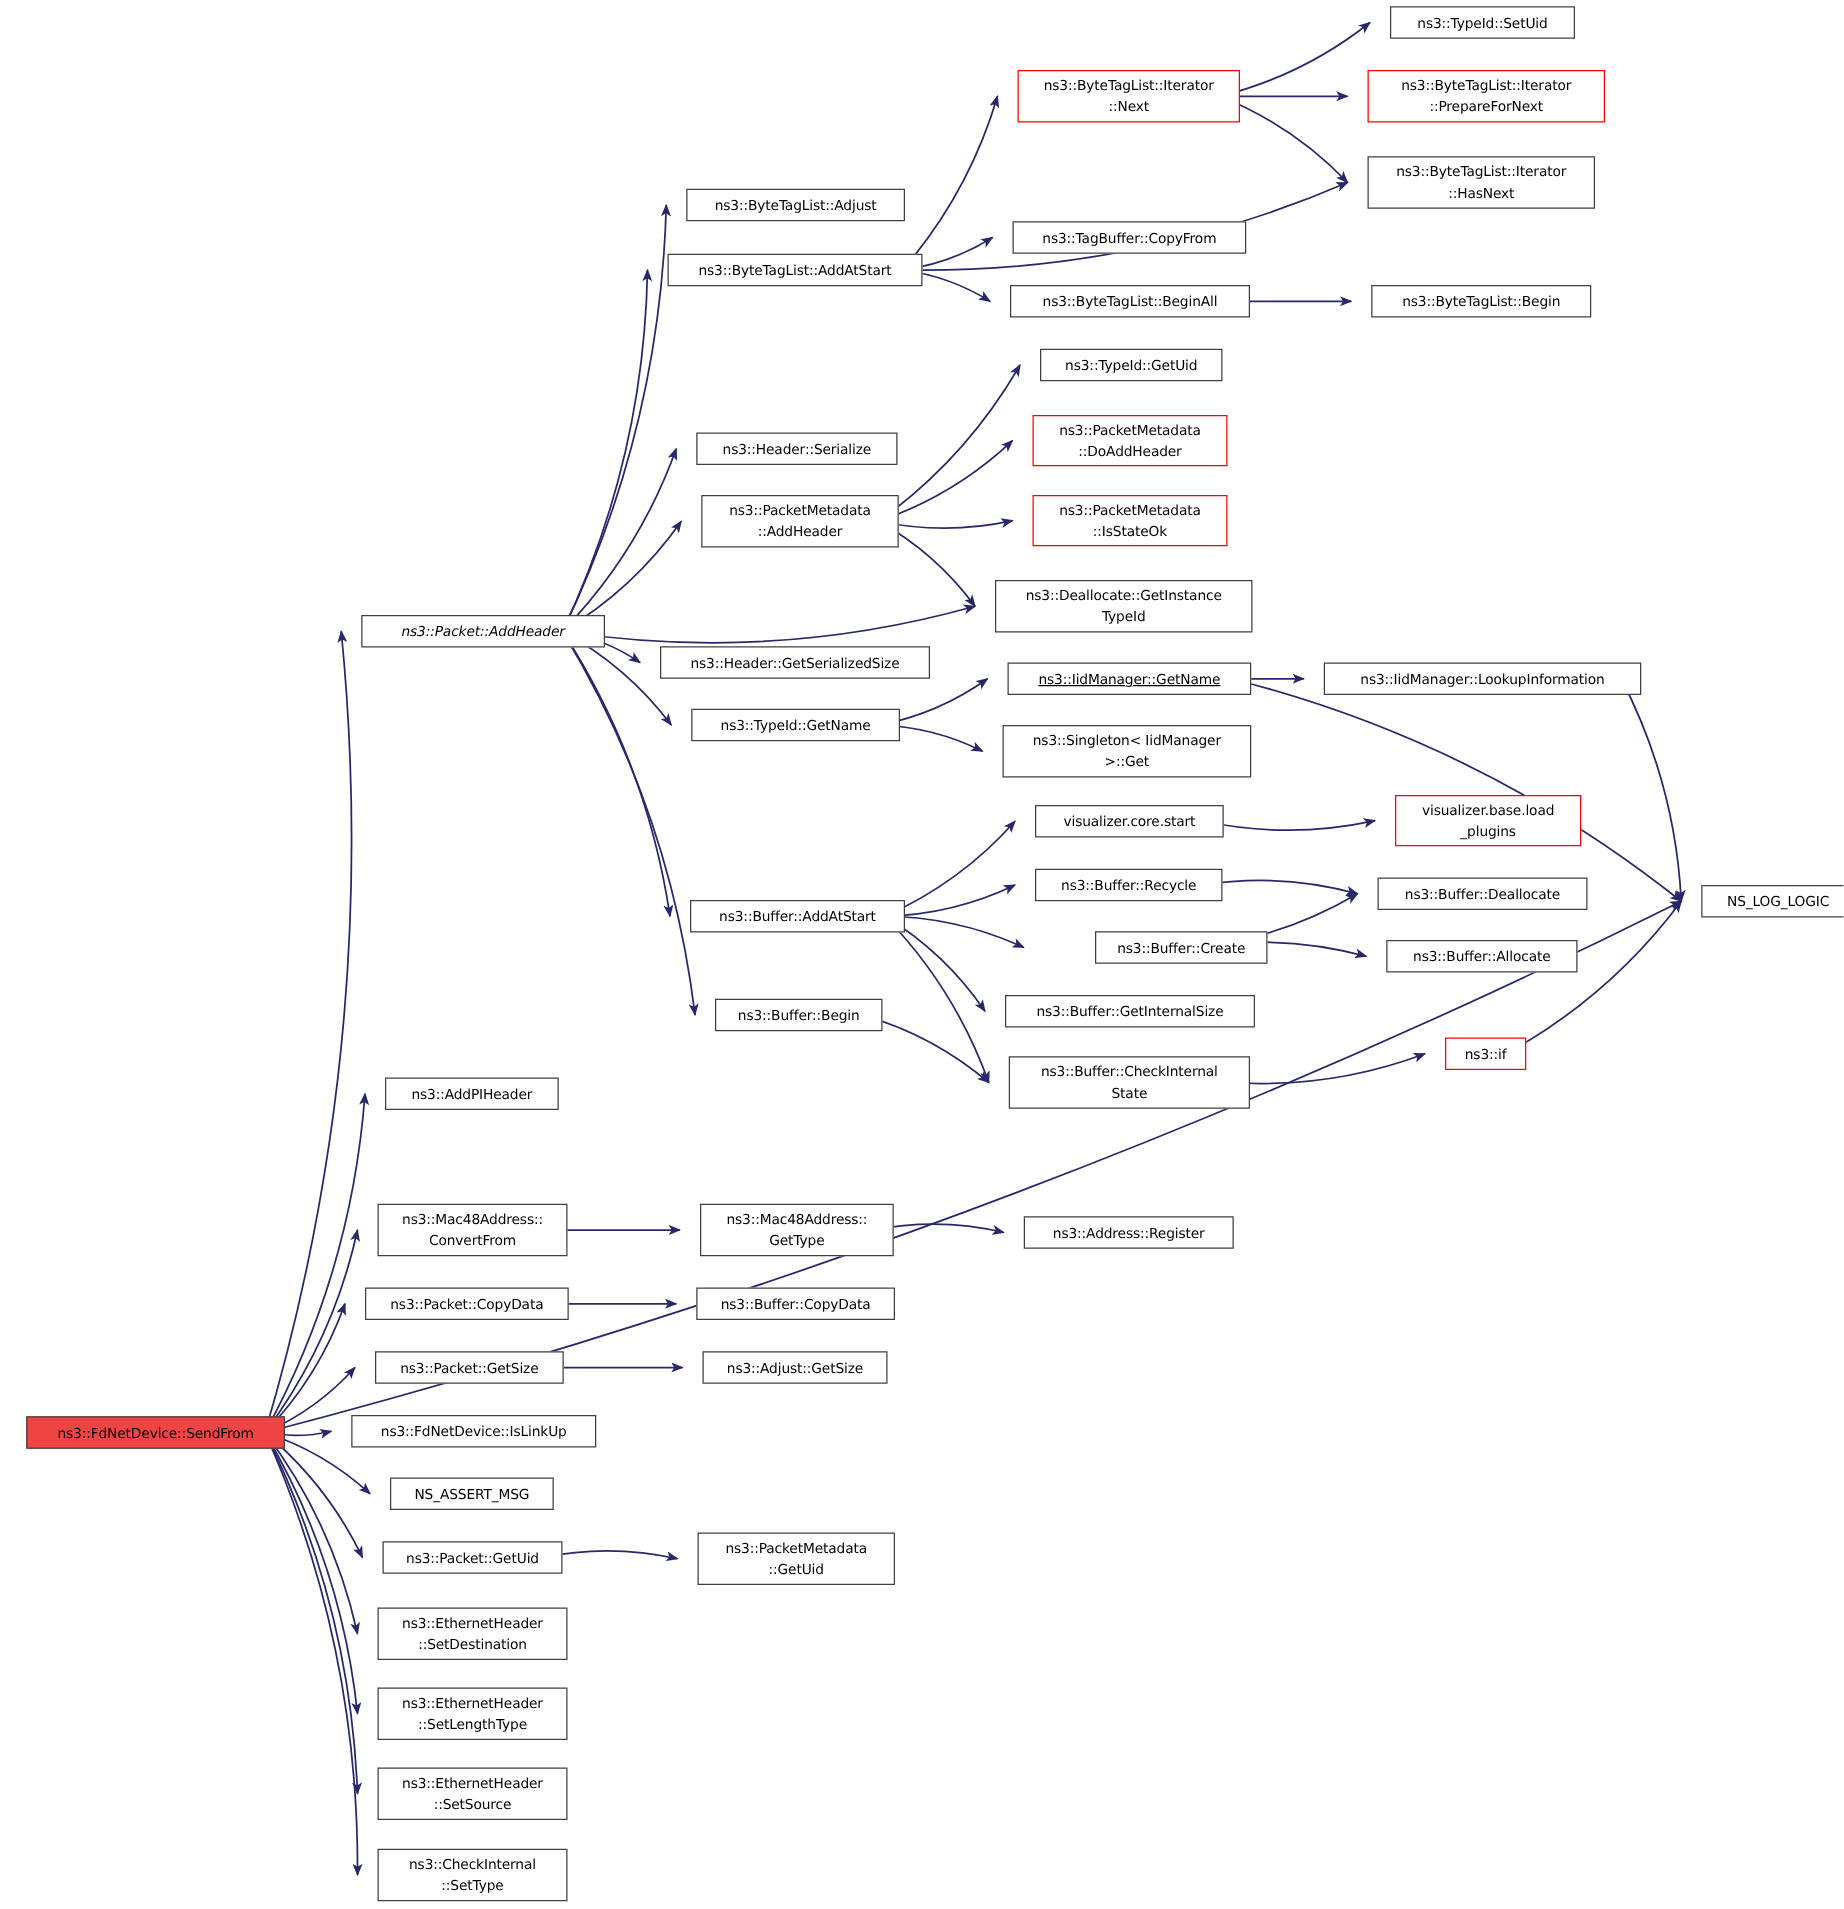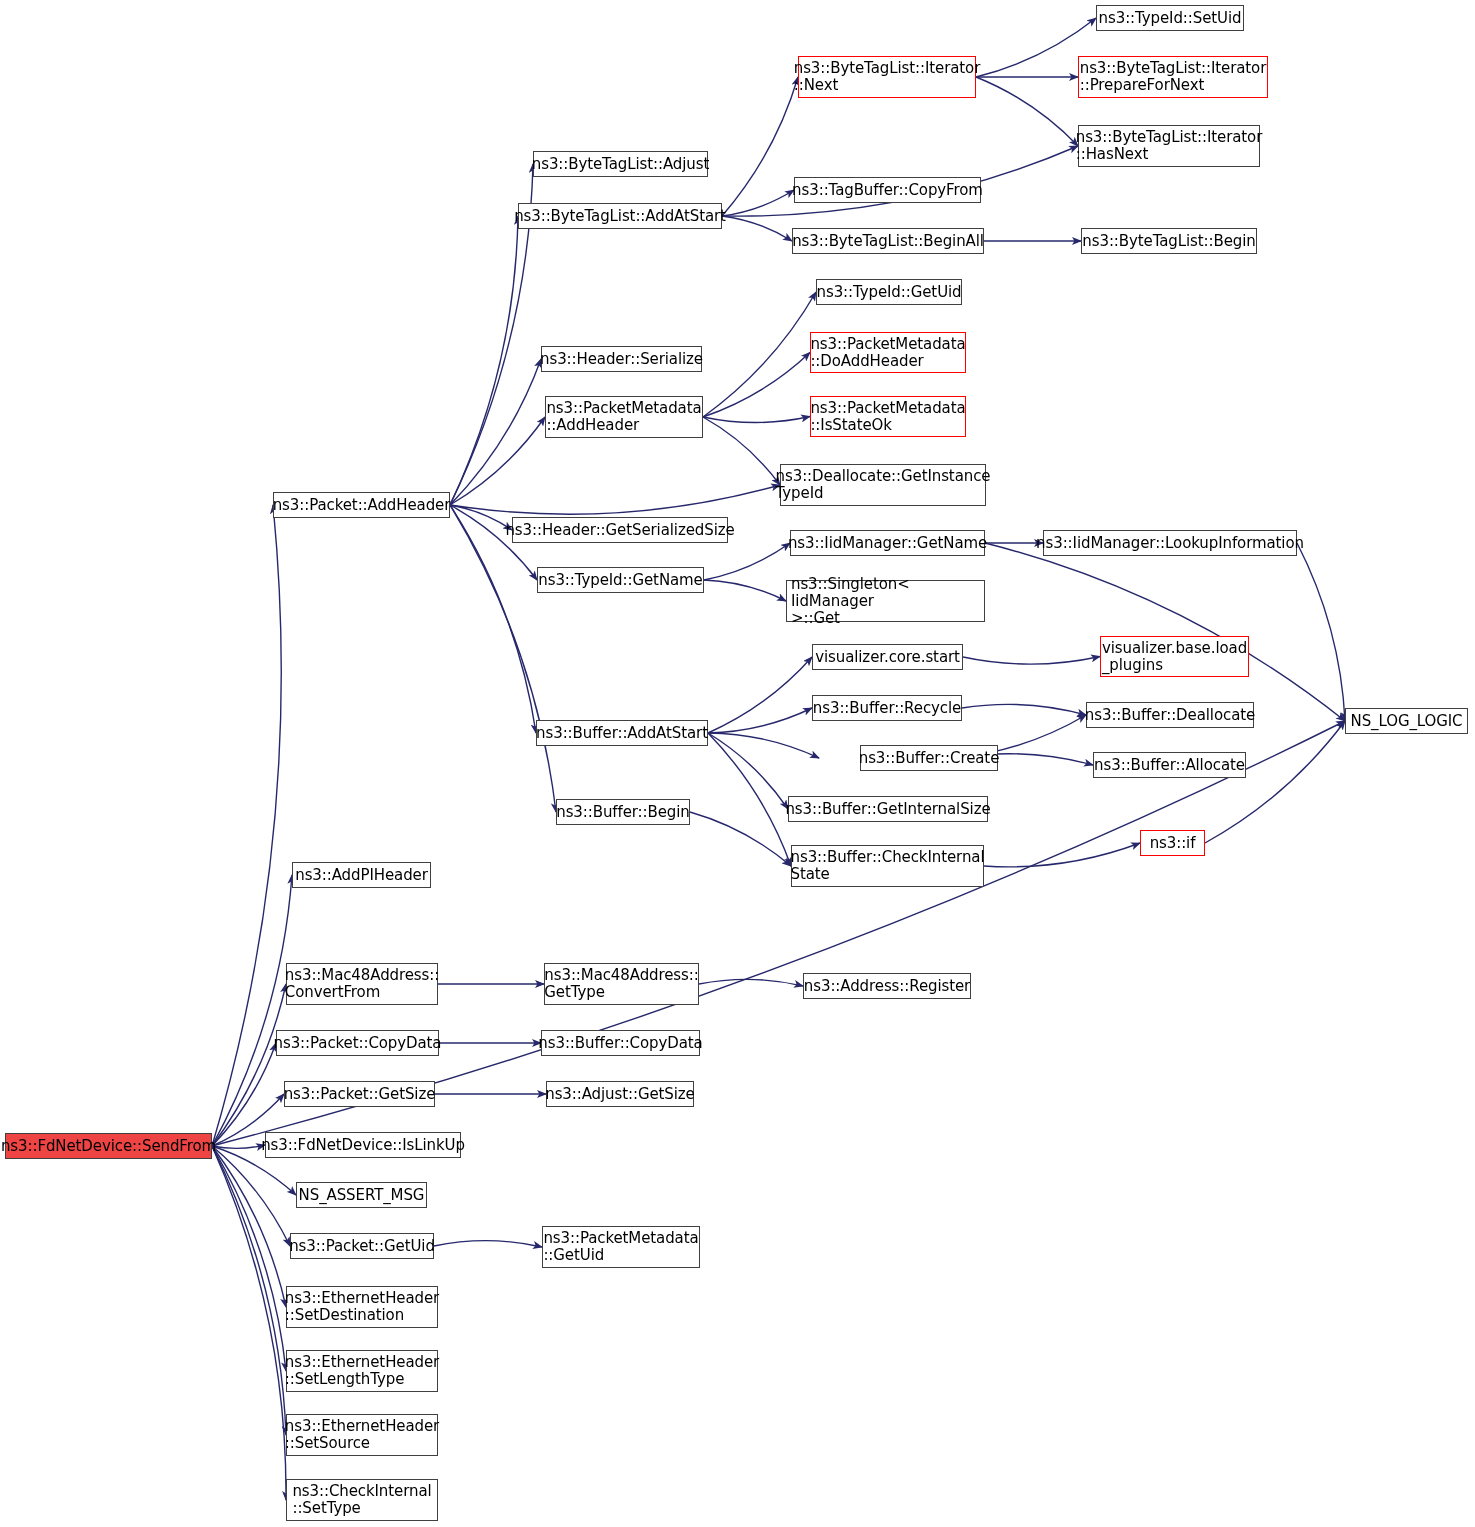--- a/index.html
+++ b/index.html
@@ -11,29 +11,31 @@
     font-family:"DejaVu Sans","Liberation Sans",sans-serif;
     overflow:hidden;
   }
   svg#edges{position:absolute;left:0;top:0;width:1475px;height:1527px;pointer-events:none;}
   .node{
     position:absolute;
     box-sizing:border-box;
     display:flex;
     align-items:center;
     justify-content:center;
+    text-align:center;
     background:#ffffff;
     border:1px solid #404040;
     color:#000000;
-    font-size:15px;
+    font-size:11px;
     line-height:17px;
     letter-spacing:-0.1px;
     white-space:pre-line;
     padding:0 4px;
     z-index:2;
+    margin-left:16px;
   }
   .node.red{border:1px solid #ff0000;}
   .node.current{background:#ef4444;border:1px solid #404040;}
 </style>
 </head>
 <body>
 
 <div id="canvas">
   <svg id="edges">
     <defs>
@@ -116,23 +118,23 @@
       <div class="node" style="left: 816px; top: 279px; width: 146px; height: 26px;"><span>ns3::TypeId::GetUid</span></div>
       <div class="node red" style="left: 810px; top: 332px; width: 156px; height: 41px;"><span>ns3::PacketMetadata
 ::DoAddHeader</span></div>
       <div class="node" style="left: 541px; top: 346px; width: 161px; height: 26px;"><span>ns3::Header::Serialize</span></div>
       <div class="node" style="left: 545px; top: 396px; width: 158px; height: 42px;"><span>ns3::PacketMetadata
 ::AddHeader</span></div>
       <div class="node red" style="left: 810px; top: 396px; width: 156px; height: 41px;"><span>ns3::PacketMetadata
 ::IsStateOk</span></div>
       <div class="node" style="left: 780px; top: 464px; width: 206px; height: 42px;"><span>ns3::Deallocate::GetInstance
 TypeId</span></div>
-      <div class="node" style="left: 273px; top: 492px; width: 177px; height: 26px;"><span>ns3::Packet::AddHeader</span></div>
+      <div class="node" style="left: 273px; top: 492px; width: 195px; height: 26px; font-style: italic;"><span>ns3::Packet::AddHeader</span></div>
       <div class="node" style="left: 512px; top: 517px; width: 216px; height: 26px;"><span>ns3::Header::GetSerializedSize</span></div>
-      <div class="node" style="left: 790px; top: 530px; width: 195px; height: 26px;"><span>ns3::IidManager::GetName</span></div>
+      <div class="node" style="left: 790px; top: 530px; width: 195px; height: 26px; text-decoration: underline;"><span>ns3::IidManager::GetName</span></div>
       <div class="node" style="left: 1043px; top: 530px; width: 254px; height: 26px;"><span>ns3::IidManager::LookupInformation</span></div>
       <div class="node" style="left: 537px; top: 567px; width: 167px; height: 26px;"><span>ns3::TypeId::GetName</span></div>
       <div class="node" style="left: 786px; top: 580px; width: 199px; height: 42px;"><span>ns3::Singleton&lt; IidManager
 &gt;::Get</span></div>
       <div class="node" style="left: 812px; top: 644px; width: 151px; height: 26px;"><span>visualizer.core.start</span></div>
       <div class="node red" style="left: 1100px; top: 636px; width: 149px; height: 41px;"><span>visualizer.base.load
 _plugins</span></div>
       <div class="node" style="left: 812px; top: 695px; width: 150px; height: 26px;"><span>ns3::Buffer::Recycle</span></div>
       <div class="node" style="left: 1086px; top: 702px; width: 168px; height: 26px;"><span>ns3::Buffer::Deallocate</span></div>
       <div class="node" style="left: 1345px; top: 708px; width: 123px; height: 26px;"><span>NS_LOG_LOGIC</span></div>

